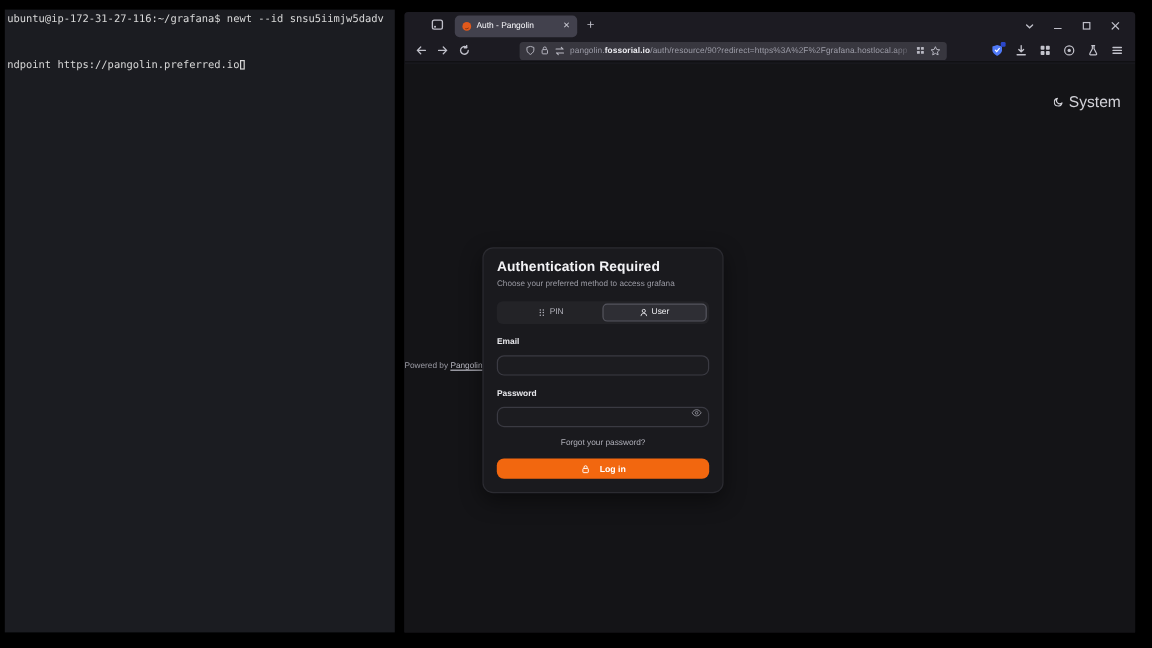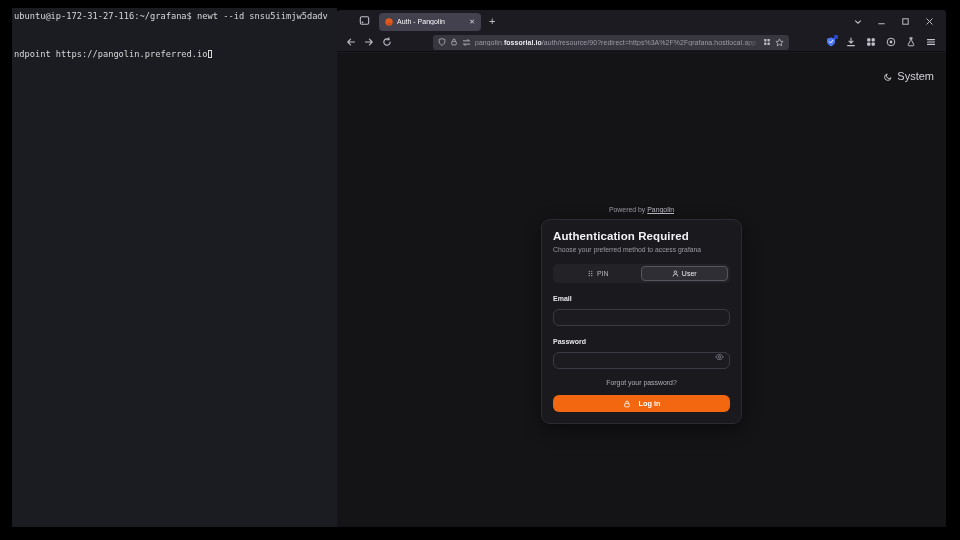--- a/index.html
+++ b/index.html
@@ -1,21 +1,21 @@
 <!DOCTYPE html>
 <html><head>
 <meta charset="utf-8">
 <style>
   * { margin:0; padding:0; box-sizing:border-box; }
   html,body { width:960px; height:540px; background:#000; overflow:hidden;
               font-family:"Liberation Sans", sans-serif; }
   svg { display:block; }
 
   
-  .terminal { position:absolute; left:12px; top:8px; width:325px; height:519px;
+  .terminal { position:absolute; left:4px; top:8px; width:325px; height:519px;
               background:#1b1c21; color:#d8d8d8; padding:4px 2px;
               font-family:"DejaVu Sans Mono", monospace; font-size:8.7px; line-height:9.4px;
               white-space:pre-wrap; word-break:break-all; }
   .term-line { display:inline; }
   .cursor { display:inline-block; width:4.6px; height:8.4px; border:1px solid #d8d8d8;
             vertical-align:-1.5px; }
 
   
   .browser { position:absolute; left:337px; top:10px; width:609px; height:517px;
              background:#1c1b22; border-radius:3px 3px 0 0; overflow:hidden; }
@@ -45,24 +45,24 @@
               background:linear-gradient(90deg, rgba(56,55,63,0), #38373f); }
   .toolbar-icons { display:flex; align-items:center; gap:10px; margin-left:auto;
                    margin-right:4px; color:#c4c4cd; }
   .ext-badge { position:relative; }
   .ext-badge .badge { position:absolute; right:-2px; top:-2px; width:4px; height:4px;
                       border-radius:1px; background:#2b47c9; }
 
   
   .content { position:absolute; left:0; top:43px; width:609px; height:474px;
              background:#141417; }
-  .theme-toggle { position:absolute; top:17px; right:12px; display:flex; align-items:center;
-                  gap:4px; color:#d2d2d8; font-size:11px; }
+  .theme-toggle { position:absolute; top:24px; right:12px; display:flex; align-items:center;
+                  gap:4px; color:#d2d2d8; font-size:13px; }
   .center-col { position:absolute; left:0; top:0; width:100%; display:flex;
-                flex-direction:column; align-items:center; padding-top:153px; }
+                flex-direction:row; align-items:center; padding-top:153px; }
   .powered { font-size:6.9px; color:#9b9ba4; margin-bottom:6px; }
   .powered a { color:#b9b9c2; text-decoration:underline; }
 
   .card { width:201px; background:#1a1a1e; border:1px solid #2b2b31; border-radius:9px;
           padding:10px 11px 11px; box-shadow:0 6px 18px rgba(0,0,0,.45); }
   .card-title { font-size:11.5px; font-weight:bold; color:#f2f2f5; letter-spacing:.1px; }
   .card-sub { font-size:6.8px; color:#9b9ba4; margin-top:4px; }
 
   .seg { margin-top:11px; height:19px; background:#232327; border-radius:5px; padding:2px;
          display:flex; }

